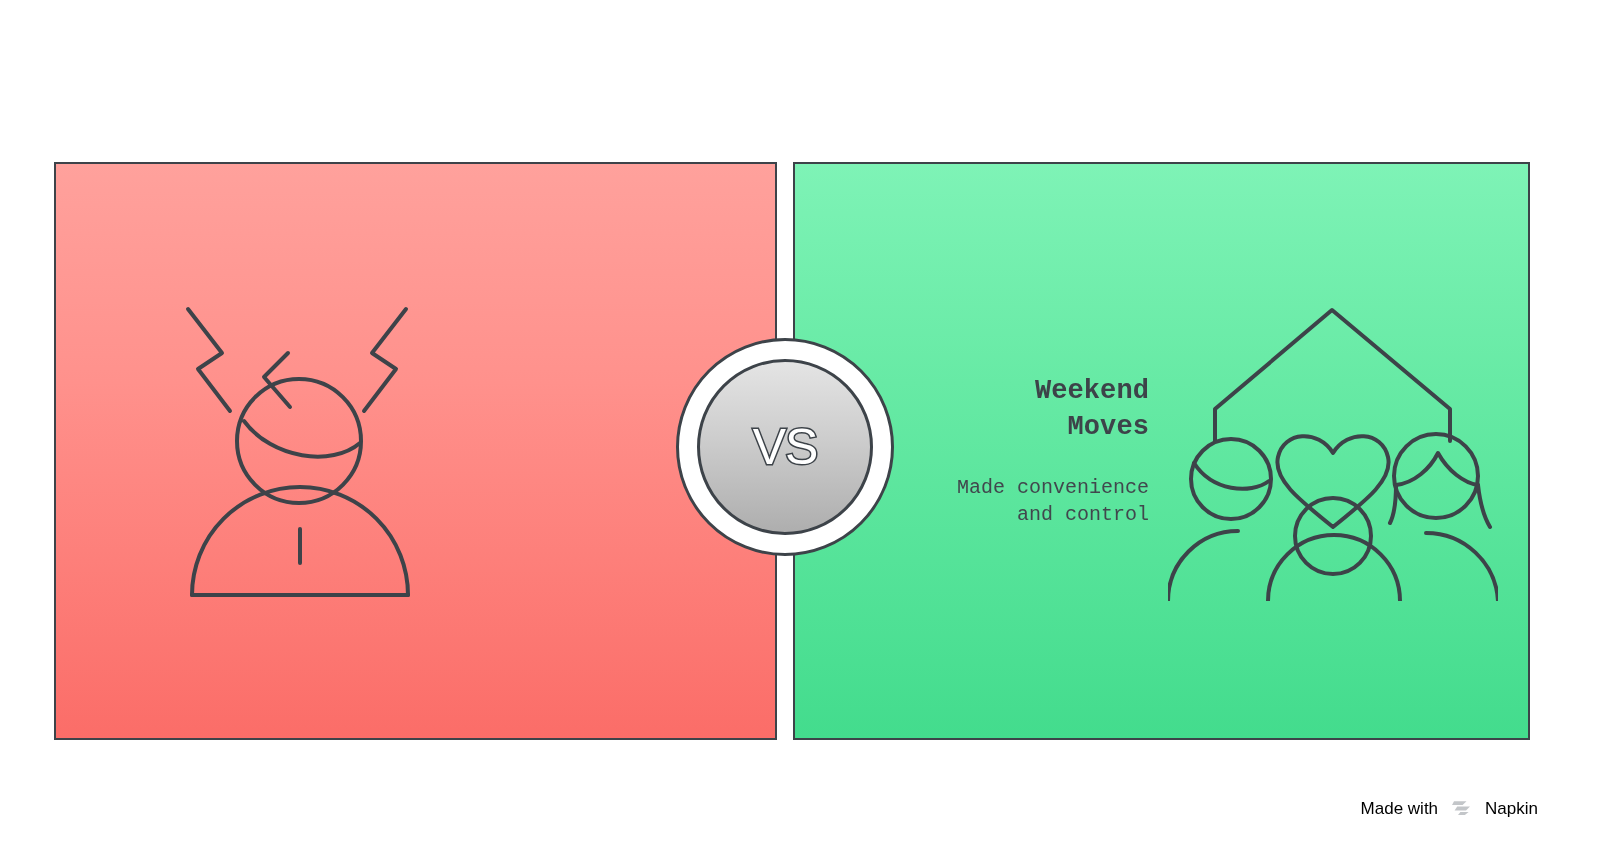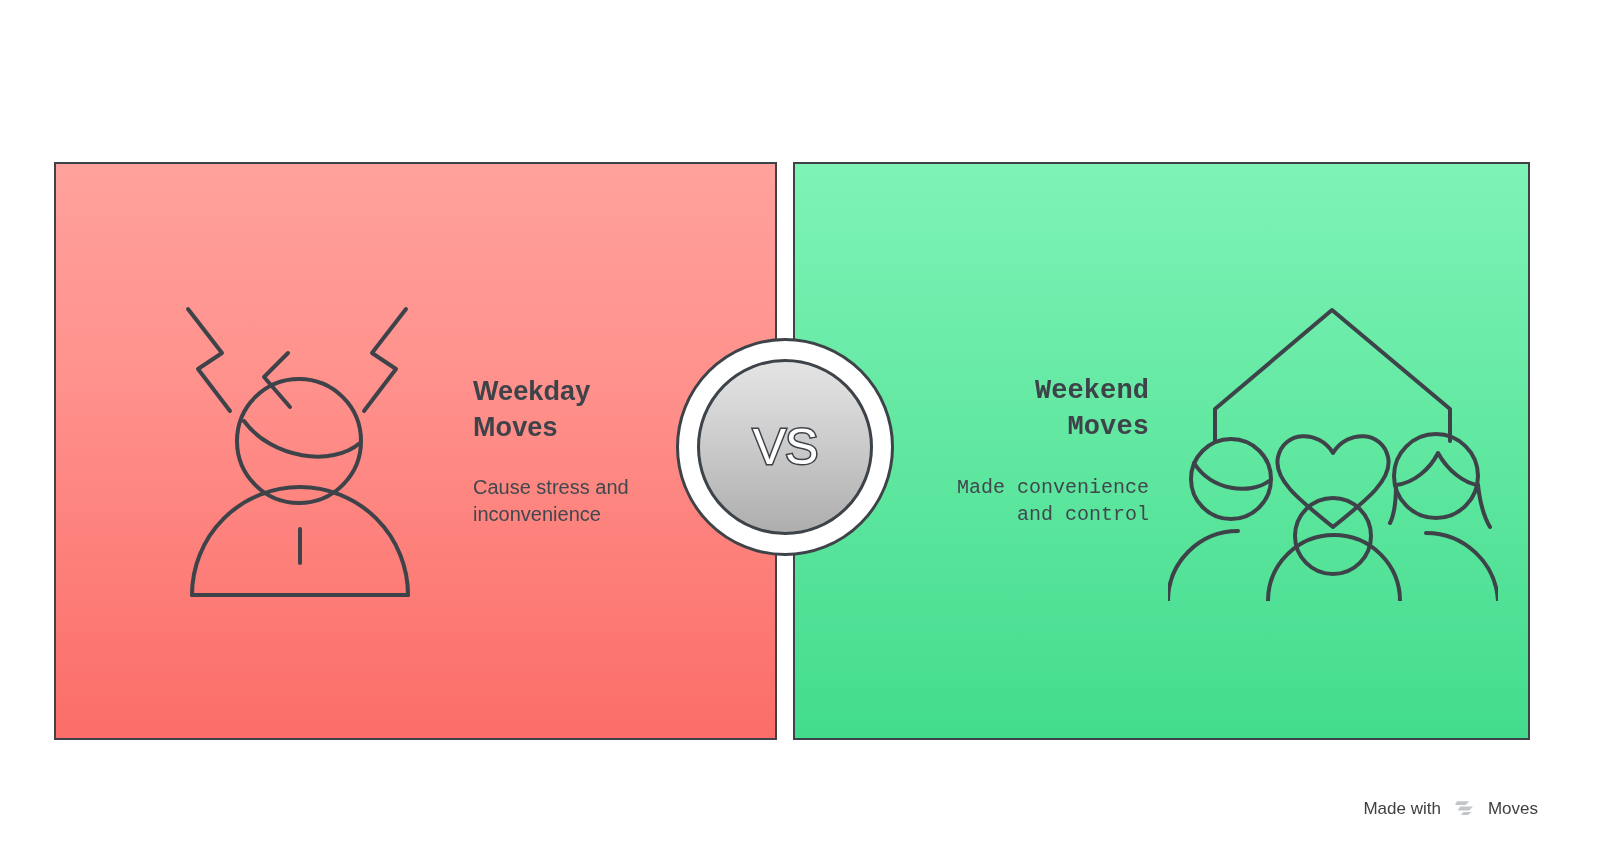--- a/index.html
+++ b/index.html
@@ -132,21 +132,21 @@
   }
 
   
   #watermark {
     position: absolute;
     right: 62px;
     bottom: 46px;
     display: flex;
     align-items: center;
     gap: 14px;
-    color: #404040;
+    color: #000000;
     font-size: 17px;
     line-height: 1;
   }
   #watermark .wm-mark { display: block; }
 </style>
 </head>
 <body>
 
 <div id="stage">
 
@@ -163,24 +163,20 @@
 
         <path d="M76 130 C 104 168, 164 176, 192 152" fill="none"></path>
 
         <path d="M24 304 A 108 108 0 0 1 240 304" fill="none"></path>
         <line x1="24" y1="304" x2="240" y2="304"></line>
 
         <line x1="132" y1="238" x2="132" y2="272"></line>
       </svg>
     </div>
 
-    <div class="text-block text-left">
-      <div class="panel-title">Weekday Moves</div>
-      <div class="panel-sub">Cause stress and inconvenience</div>
-    </div>
   </div>
 
   <div class="panel panel-right">
 
     <div class="text-block text-right">
       <div class="panel-title">Weekend Moves</div>
       <div class="panel-sub">Made convenience and control</div>
     </div>
 
     <div class="icon-wrap icon-right">
@@ -223,16 +219,16 @@
 
   <div id="watermark">
     <span>Made with</span>
     <span class="wm-mark">
       <svg width="19" height="16" viewBox="0 0 19 16" fill="#c3c6c9">
         <path d="M2 2.2 L14.5 2.2 L10.6 6.0 L0 6.0 Z"></path>
         <path d="M5.2 7.6 L18 7.6 L14.0 11.4 L2.6 11.4 Z"></path>
         <path d="M8.4 12.9 L16.6 12.9 L12.9 16 L6.0 16 Z"></path>
       </svg>
     </span>
-    <span>Moves</span>
+    <span>Napkin</span>
   </div>
 
 </div>
 
 </body></html>

